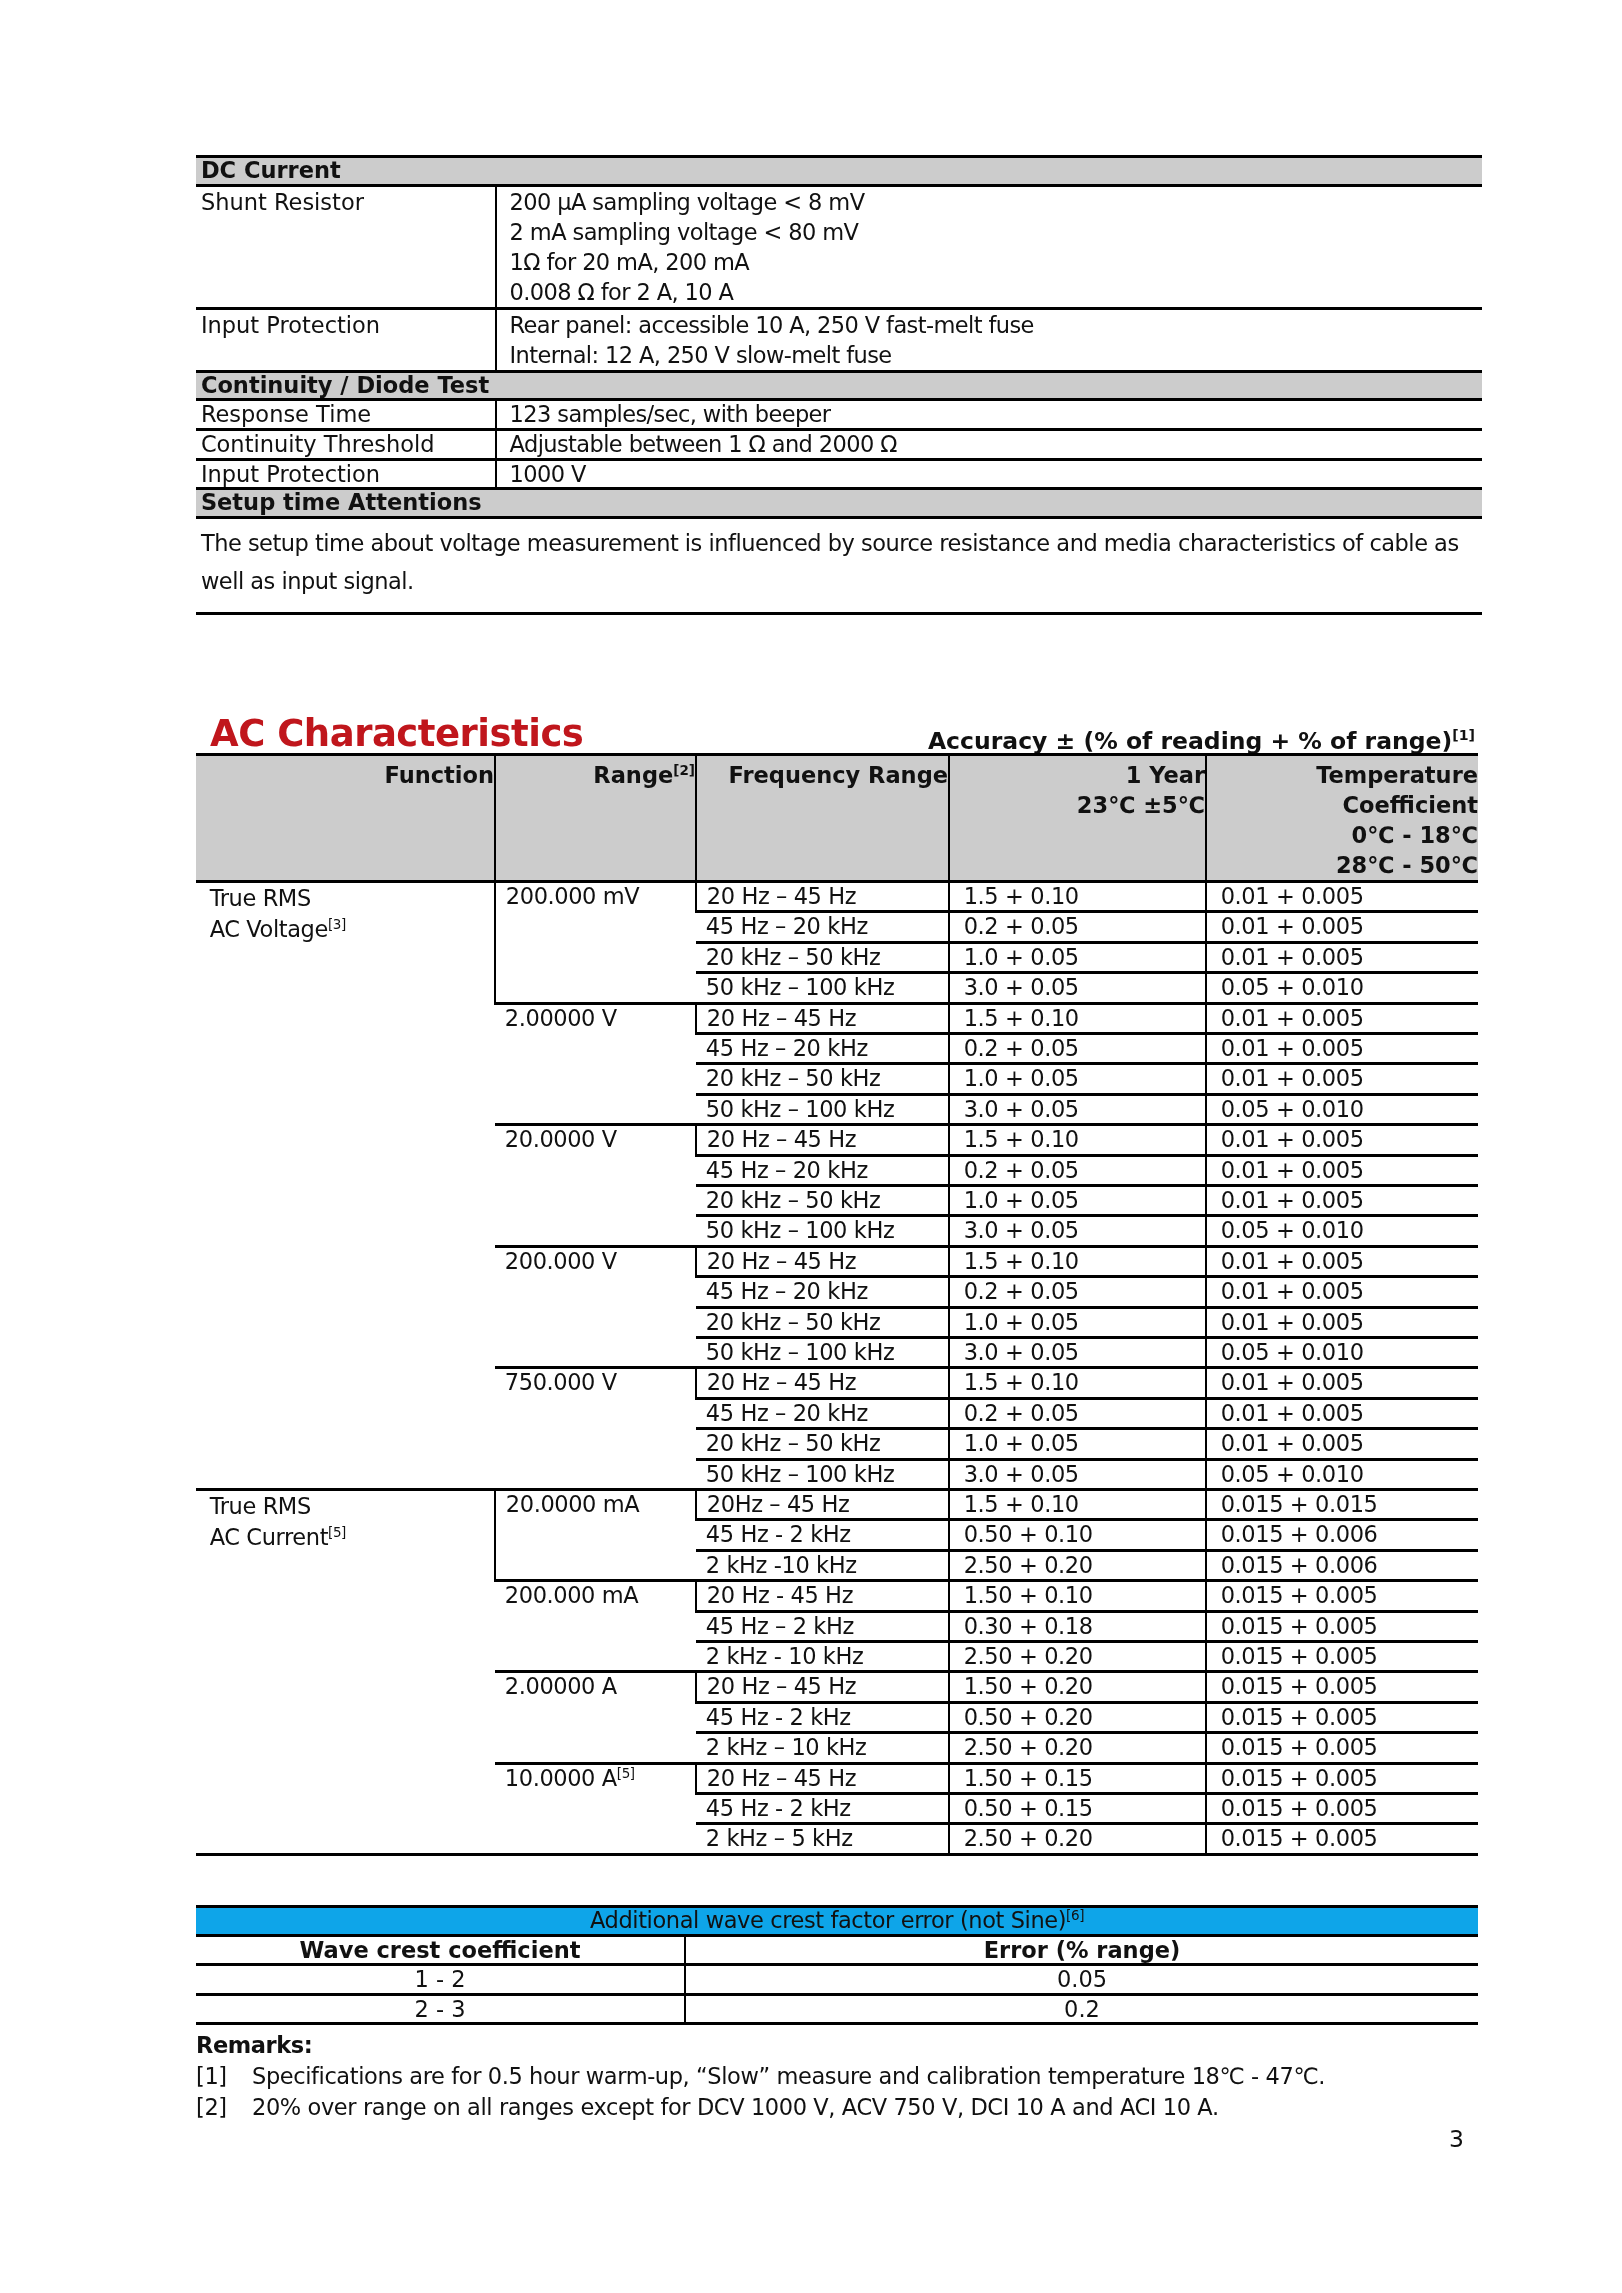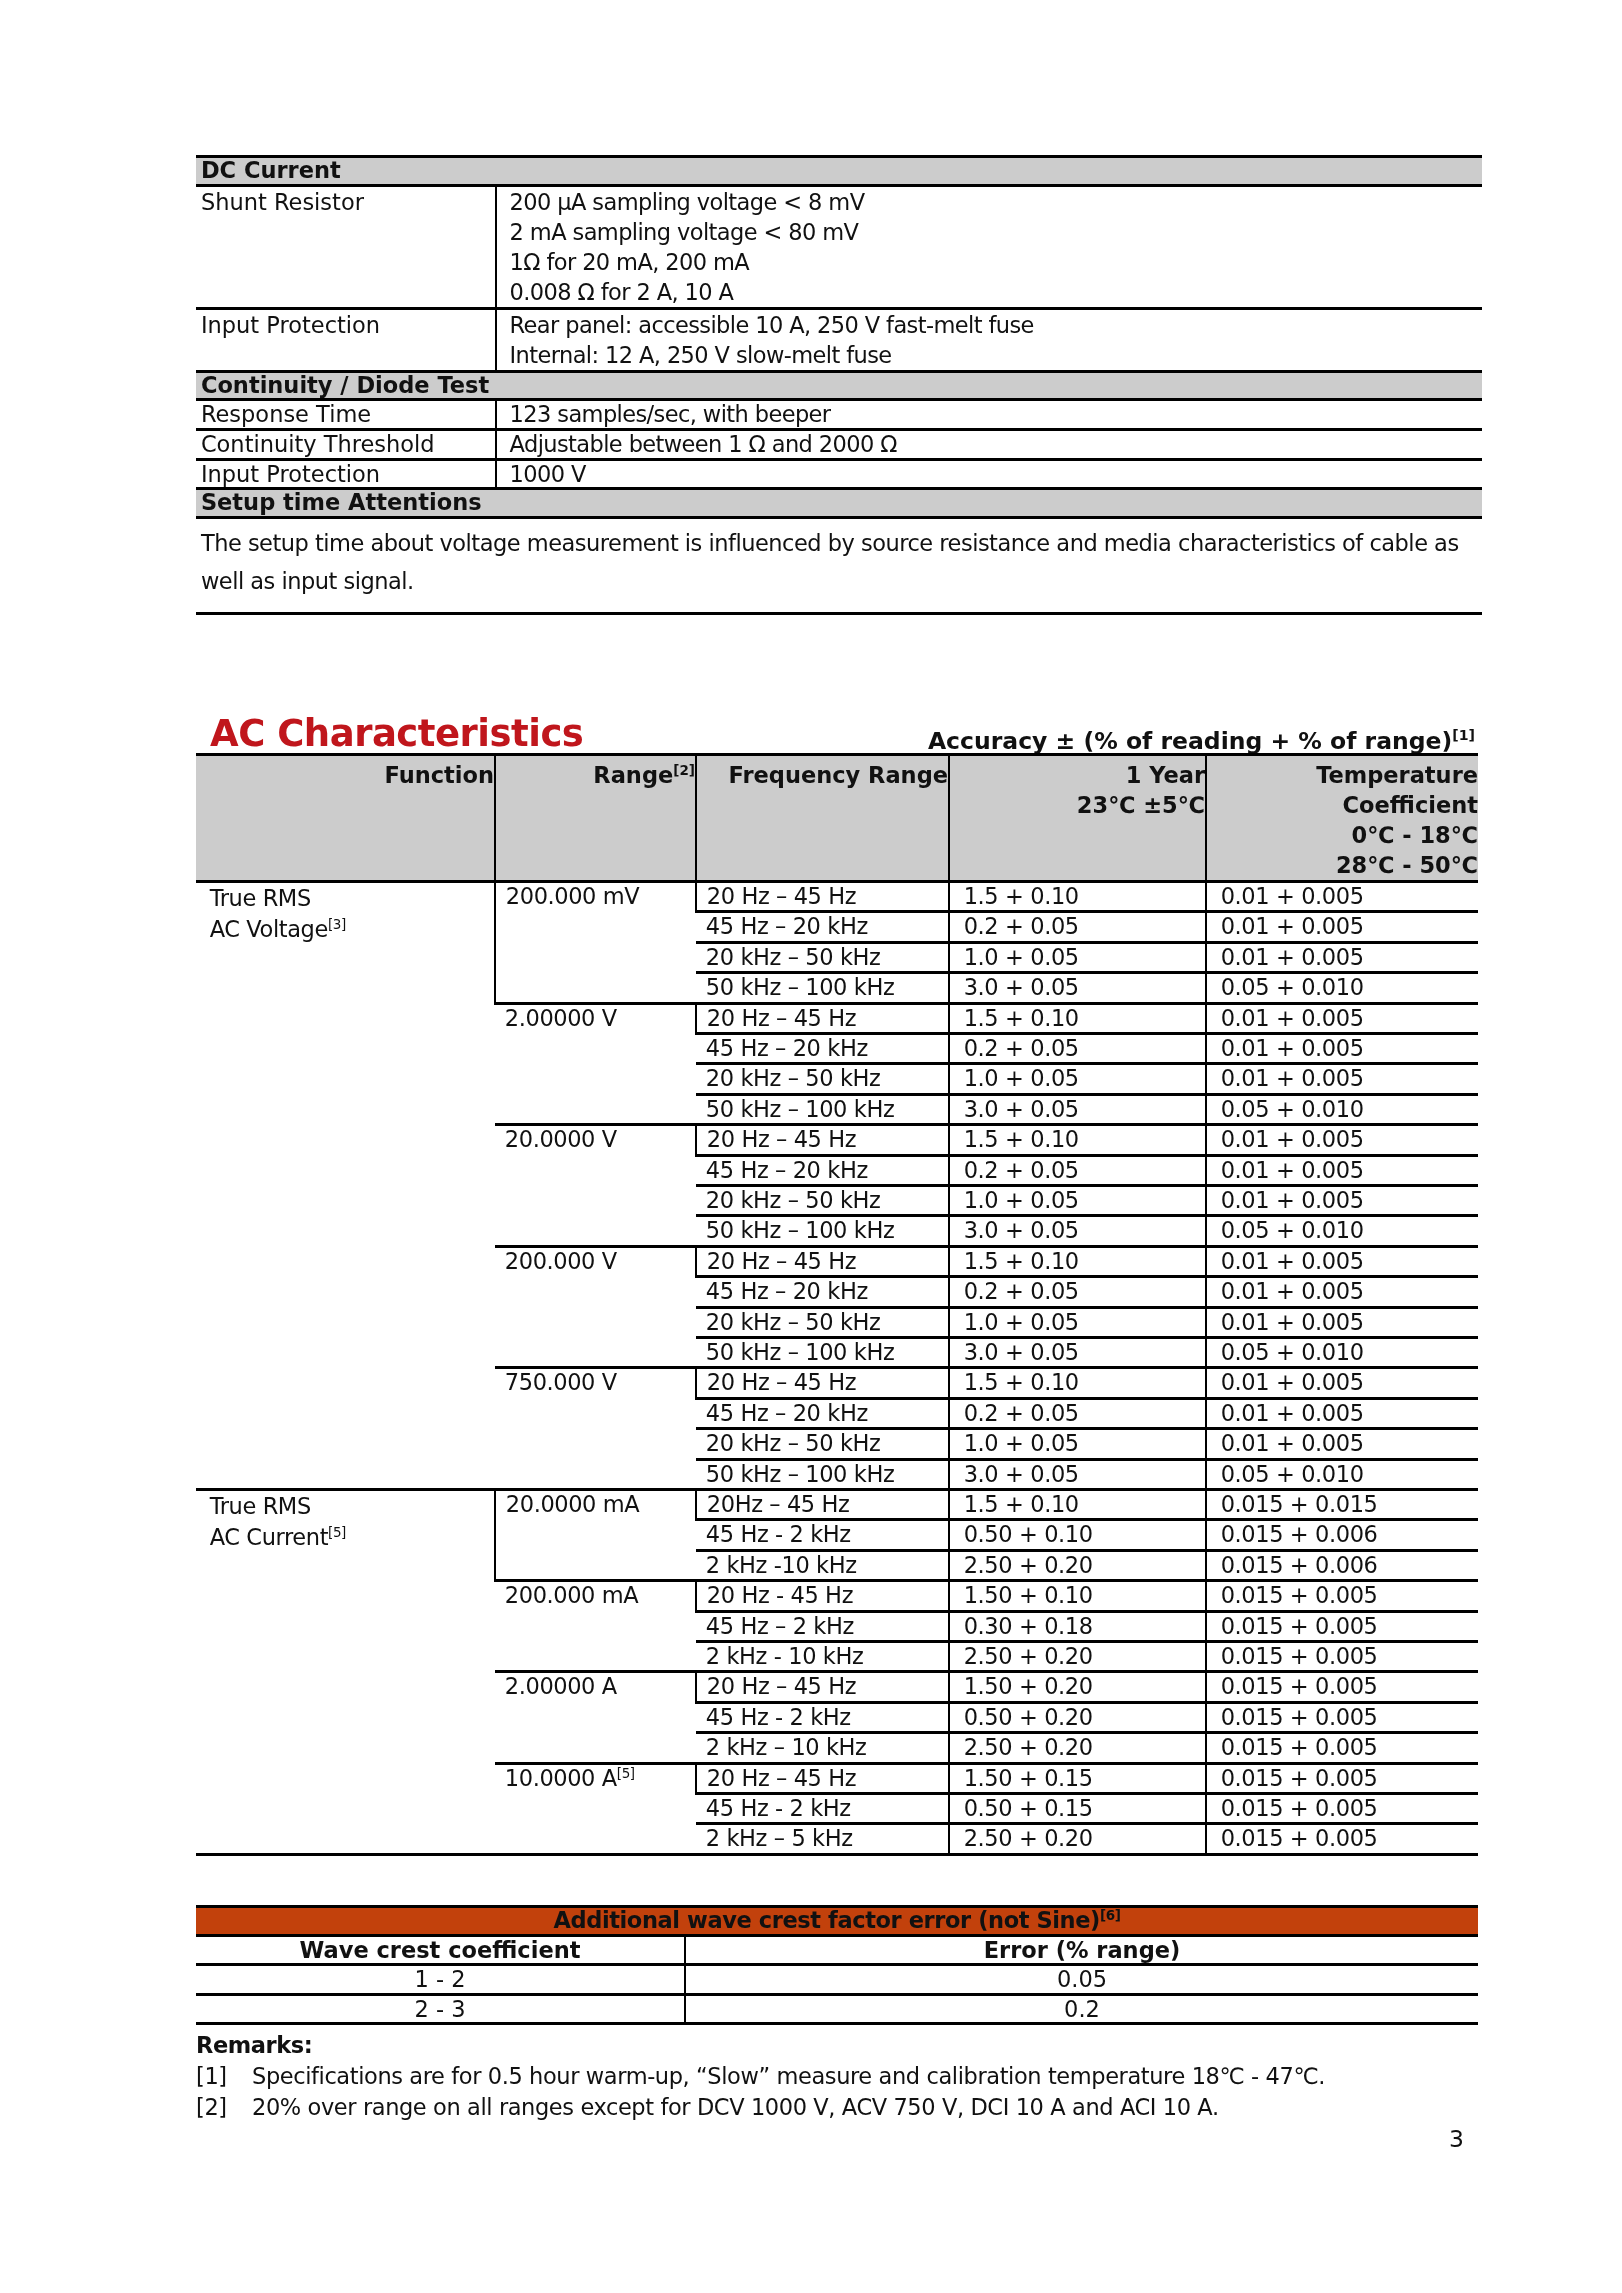--- a/index.html
+++ b/index.html
@@ -26,21 +26,21 @@
     .ac th:first-child { border-left: none; }
     .ac td { padding: 0 0 0 9.8px; line-height: 27.4px; height: 27.4px; vertical-align: top; border-left: 2.9px solid #000; white-space: nowrap; letter-spacing: -0.4px; }
     .ac td:first-child { border-left: none; }
     .ac td.fr, .ac td.ac1, .ac td.tc { border-bottom: 3.9px solid #000; }
     .ac td.rg { border-bottom: 3.9px solid #000; }
     .ac td.fn { border-bottom: 3.9px solid #000; line-height: 31px; padding-left: 13.7px; }
     .ac td.ac1, .ac td.tc { padding-left: 13.7px; }
 
     
     .crest { position: absolute; left: 196px; top: 1905px; width: 1282px; border-collapse: collapse; font-size: 22.5px; text-align: center; }
-    .crest .cap td { background: #c2410c; font-weight: bold; border-top: 3.9px solid #000; border-bottom: 3.9px solid #000; line-height: 25.5px; letter-spacing: -0.4px; }
+    .crest .cap td { background: #0ea5e9; font-weight: normal; border-top: 3.9px solid #000; border-bottom: 3.9px solid #000; line-height: 25.5px; letter-spacing: -0.4px; }
     .crest td { line-height: 26.5px; border-bottom: 3.9px solid #000; padding: 0; }
     .crest td.c1 { width: 488px; border-right: 2.9px solid #000; }
     .crest .hd td { font-weight: bold; }
 
     .remarks { position: absolute; left: 196px; top: 2033px; font-size: 22.5px; line-height: 34px; letter-spacing: -0.4px; }
     .remarks .title { font-weight: bold; line-height: 25.5px; }
     .remarks .item { display: flex; }
     .remarks .num { width: 56px; }
     .pageno { position: absolute; left: 1449px; top: 2125px; font-size: 23.5px; }
   </style>

